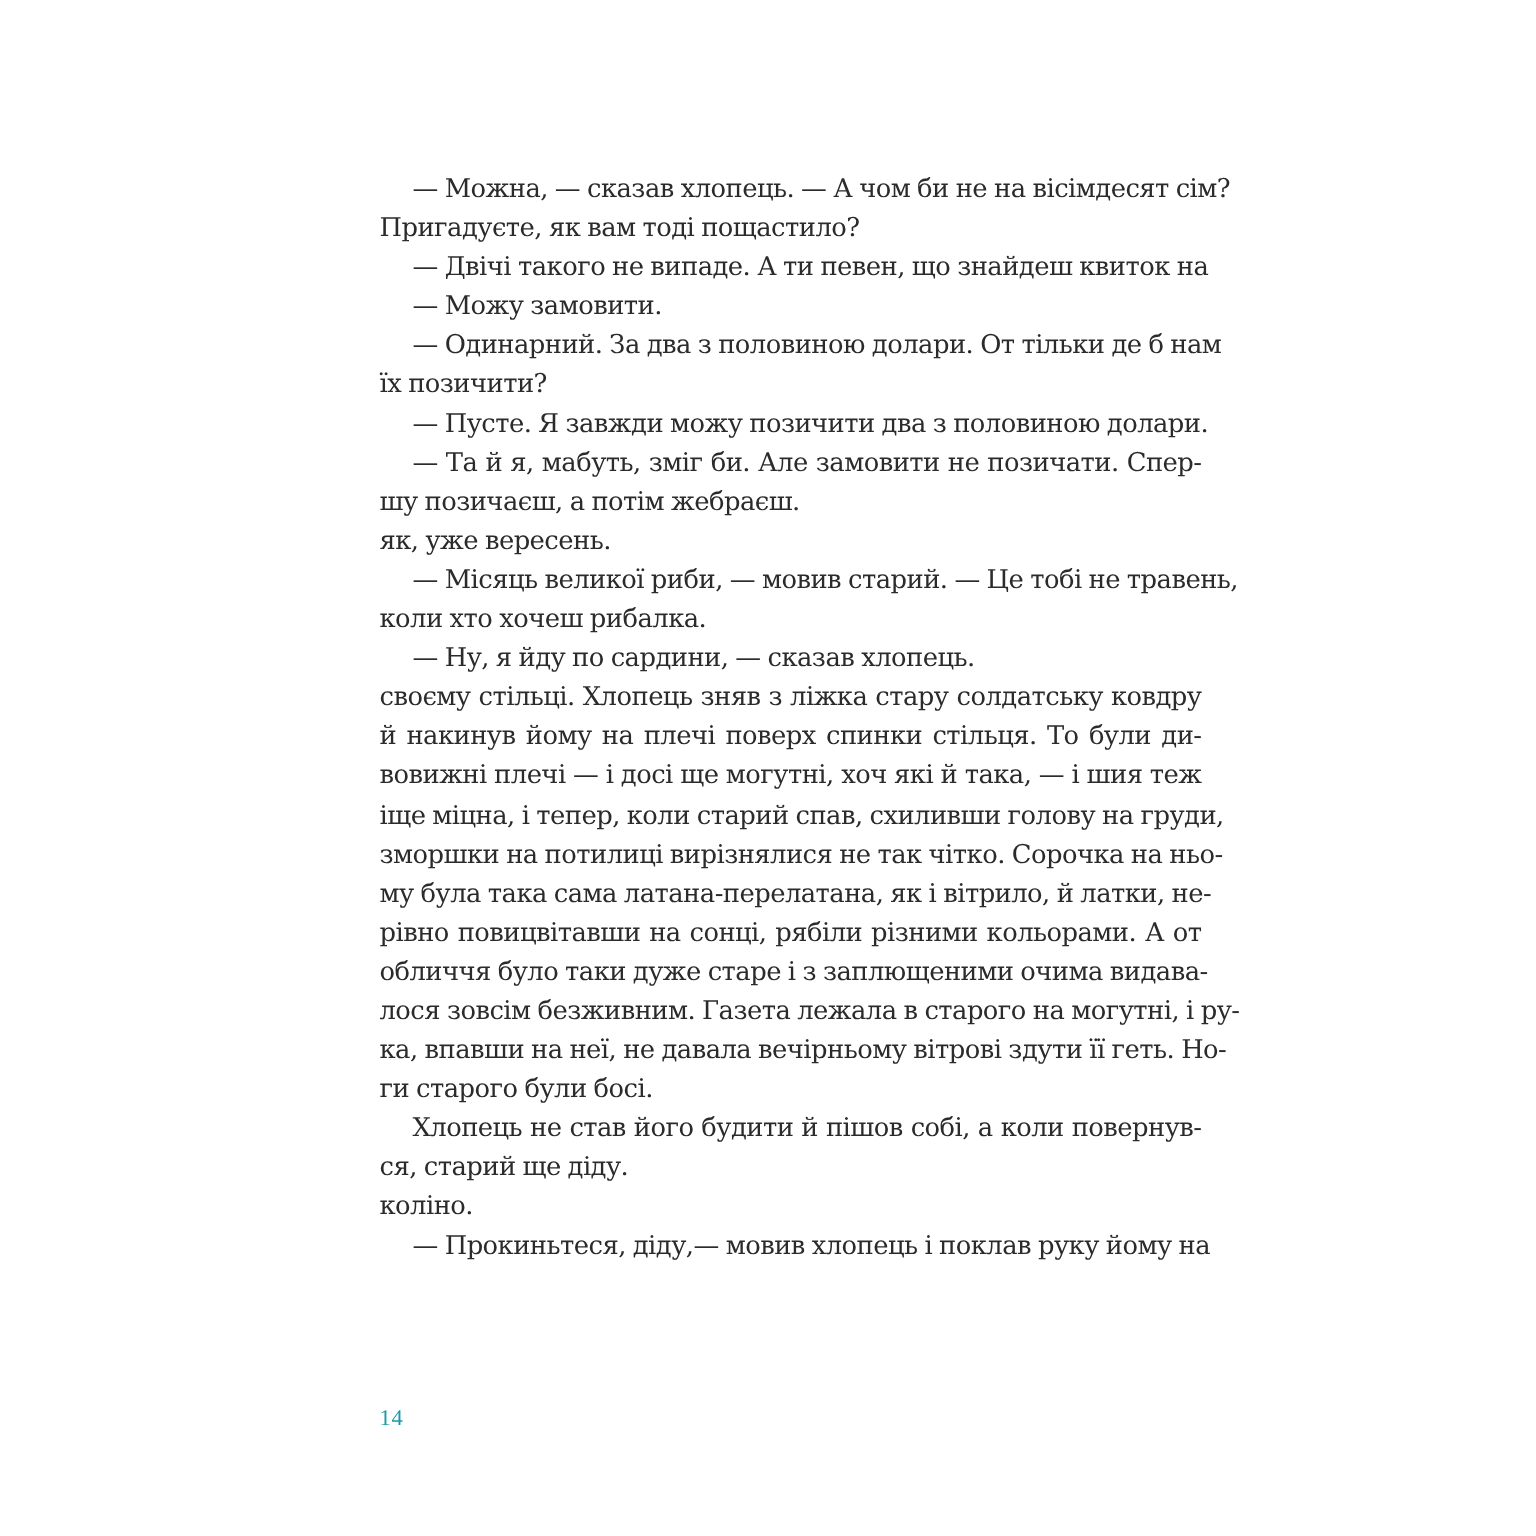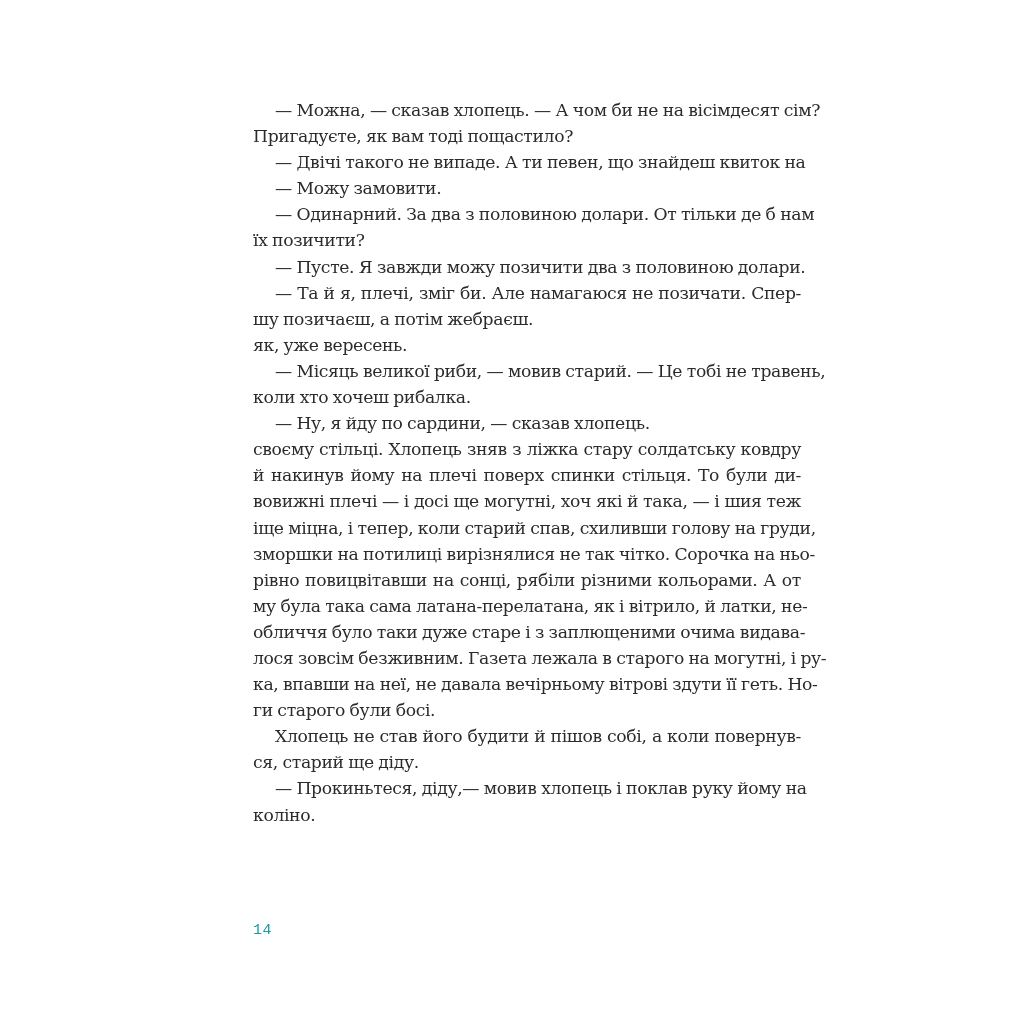--- a/index.html
+++ b/index.html
@@ -4,21 +4,21 @@
 <style>
   html, body { margin: 0; padding: 0; }
   body {
     width: 1024px; height: 1024px;
     background: #ffffff;
     position: relative;
     overflow: hidden;
   }
   .page {
     position: absolute;
-    left: 0; top: 0;
+    left: 0; top: 16px;
     width: 1024px; height: 988px;
     background: #ffffff;
   }
   .text-block {
     position: absolute;
     left: 253px;
     top: 97px;
     width: 548px;
     font-family: "DejaVu Serif", serif;
     font-size: 17.2px;
@@ -37,55 +37,55 @@
   .line.last {
     text-align-last: left;
   }
   .line.indent {
     padding-left: 22px;
   }
   .page-number {
     position: absolute;
     left: 253px;
     top: 922px;
-    font-family: Liberation Mono, monospace;
+    font-family: Liberation Serif, serif;
     font-size: 15px;
     color: #1a9aa8;
     letter-spacing: 0.5px;
   }
 </style>
 </head>
 <body>
 
 <div class="page">
   <div class="text-block">
     <span class="line indent">— Можна, — сказав хлопець. — А чом би не на вісімдесят сім?</span>
     <span class="line last">Пригадуєте, як вам тоді пощастило?</span>
     <span class="line indent">— Двічі такого не випаде. А ти певен, що знайдеш квиток на</span>
     <span class="line indent last">— Можу замовити.</span>
     <span class="line indent">— Одинарний. За два з половиною долари. От тільки де б нам</span>
     <span class="line last">їх позичити?</span>
     <span class="line indent">— Пусте. Я завжди можу позичити два з половиною долари.</span>
-    <span class="line indent">— Та й я, плечі, зміг би. Але намагаюся не позичати. Спер-</span>
+    <span class="line indent">— Та й я, мабуть, зміг би. Але замовити не позичати. Спер-</span>
     <span class="line last">шу позичаєш, а потім жебраєш.</span>
     <span class="line last">як, уже вересень.</span>
     <span class="line indent">— Місяць великої риби, — мовив старий. — Це тобі не травень,</span>
     <span class="line last">коли хто хочеш рибалка.</span>
     <span class="line indent last">— Ну, я йду по сардини, — сказав хлопець.</span>
     <span class="line">своєму стільці. Хлопець зняв з ліжка стару солдатську ковдру</span>
     <span class="line">й накинув йому на плечі поверх спинки стільця. То були ди-</span>
     <span class="line">вовижні плечі — і досі ще могутні, хоч які й така, — і шия теж</span>
     <span class="line">іще міцна, і тепер, коли старий спав, схиливши голову на груди,</span>
     <span class="line">зморшки на потилиці вирізнялися не так чітко. Сорочка на ньо-</span>
+    <span class="line">му була така сама латана-перелатана, як і вітрило, й латки, не-</span>
     <span class="line">рівно повицвітавши на сонці, рябіли різними кольорами. А от</span>
-    <span class="line">му була така сама латана-перелатана, як і вітрило, й латки, не-</span>
     <span class="line">обличчя було таки дуже старе і з заплющеними очима видава-</span>
     <span class="line">лося зовсім безживним. Газета лежала в старого на могутні, і ру-</span>
     <span class="line">ка, впавши на неї, не давала вечірньому вітрові здути її геть. Но-</span>
     <span class="line last">ги старого були босі.</span>
     <span class="line indent">Хлопець не став його будити й пішов собі, а коли повернув-</span>
     <span class="line last">ся, старий ще діду.</span>
+    <span class="line last">коліно.</span>
     <span class="line indent">— Прокиньтеся, діду,— мовив хлопець і поклав руку йому на</span>
-    <span class="line last">коліно.</span>
   </div>
 
   <div class="page-number">14</div>
 </div>
 
 </body></html>

